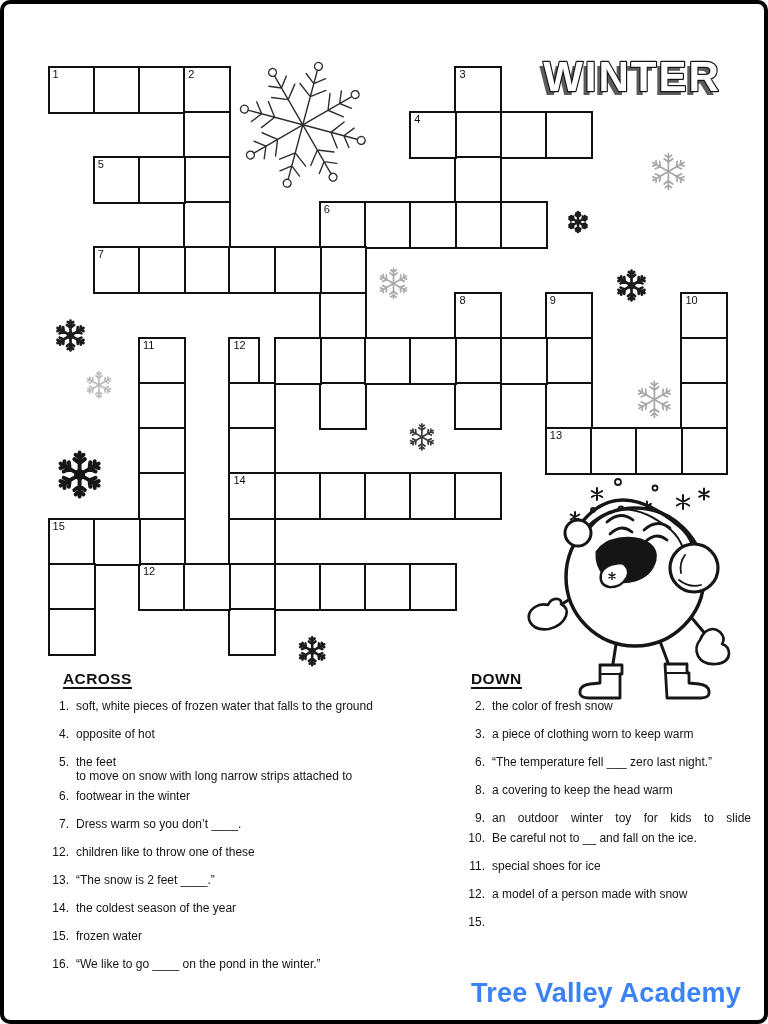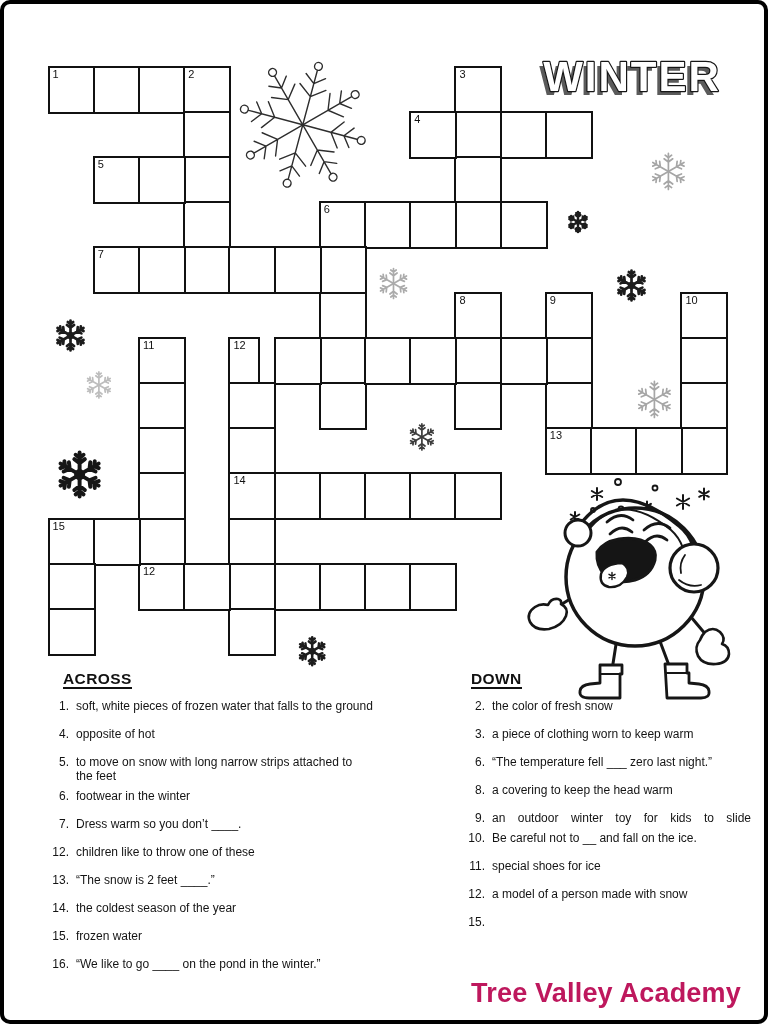--- a/index.html
+++ b/index.html
@@ -333,22 +333,22 @@
         </div>
         <div class="clue">
           <span class="num">4.</span>
           <div class="txt">
             <div class="line">opposite of hot</div>
           </div>
         </div>
         <div class="clue multi">
           <span class="num">5.</span>
           <div class="txt">
+            <div class="line">the feet</div>
             <div class="line">to move on snow with long narrow strips attached to</div>
-            <div class="line">the feet</div>
           </div>
         </div>
         <div class="clue">
           <span class="num">6.</span>
           <div class="txt">
             <div class="line">footwear in the winter</div>
           </div>
         </div>
         <div class="clue">
           <span class="num">7.</span>
@@ -439,15 +439,15 @@
           <div class="txt">
             <div class="line">a model of a person made with snow</div>
           </div>
         </div>
         <div class="clue">
           <span class="num">15.</span>
         </div>
       </div>
   </div>
 
-  <div class="brand" style="color: #be185d;">Tree Valley Academy</div>
+  <div class="brand" style="color: #3b82f6;">Tree Valley Academy</div>
 
 </div>
 
 </body></html>

